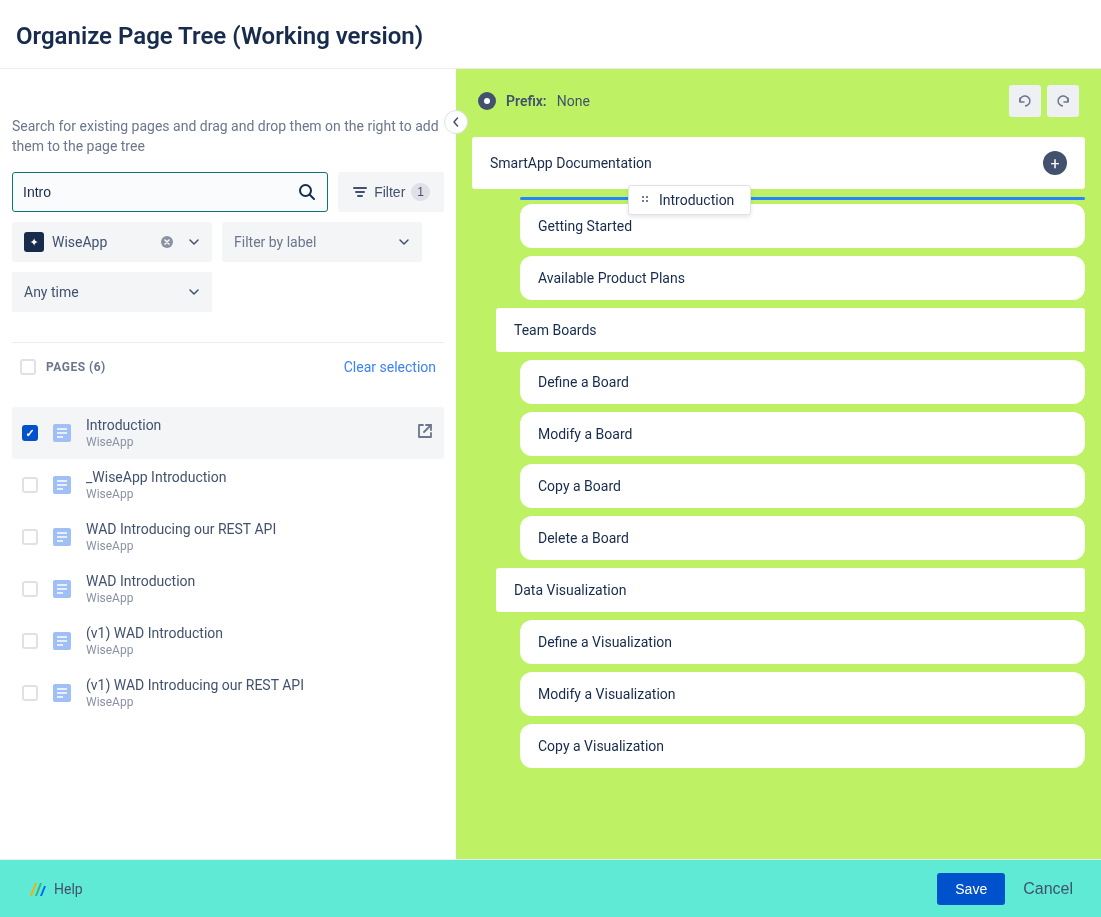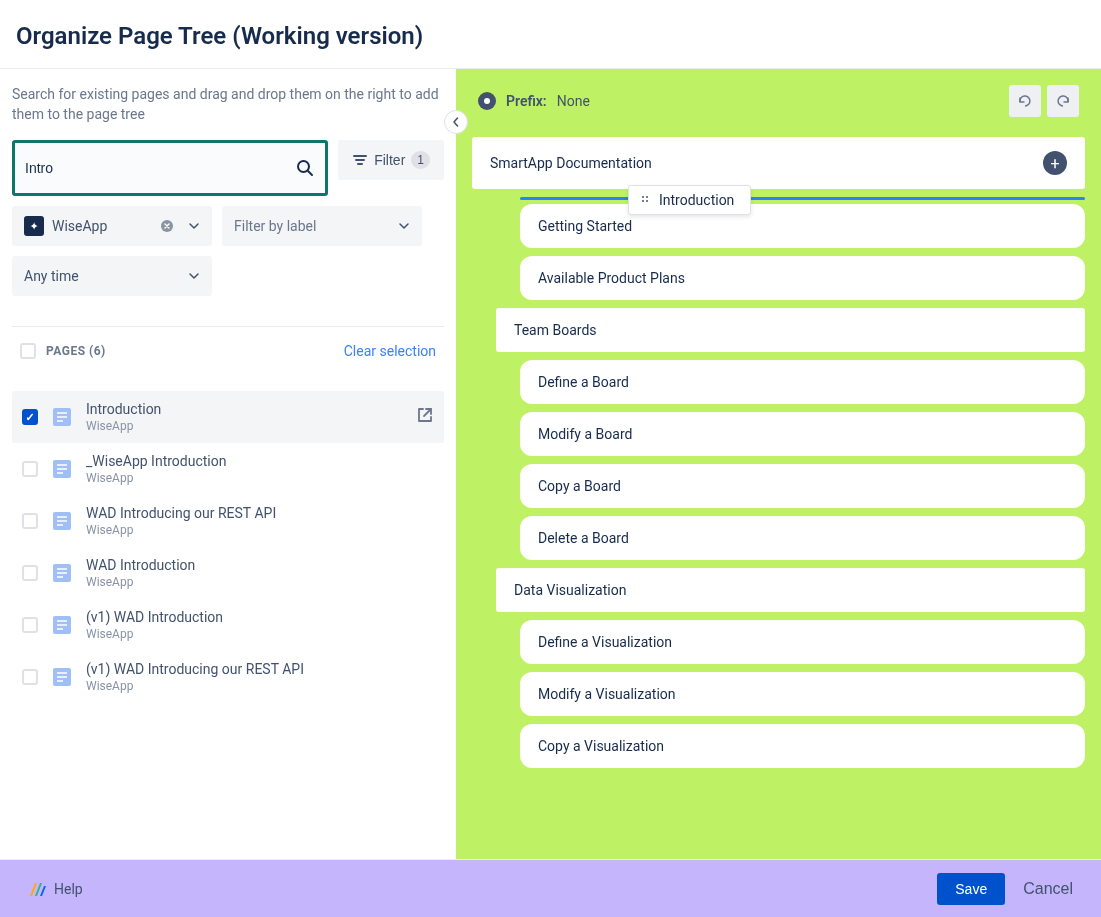--- a/index.html
+++ b/index.html
@@ -8,24 +8,24 @@
     .header { padding: 22px 16px 18px; border-bottom: 1px solid #EBECF0; }
     .header h1 { font-size: 24px; font-weight: 600; color: #172B4D; }
     
     .main { display: flex; height: calc(100% - 65px - 58px); }
     
     .left-panel { width: 456px; padding: 16px 12px; overflow-y: auto; }
     .right-panel { flex: 1; background: #bef264; padding: 16px; position: relative; overflow-y: auto; }
     
     .collapse-btn { position: absolute; left: 444px; top: 110px; width: 24px; height: 24px; border-radius: 50%; background: #fff; border: 1px solid #DFE1E6; display: flex; align-items: center; justify-content: center; cursor: pointer; z-index: 10; }
     
-    .help-text { font-size: 14px; color: #6B778C; margin-bottom: 16px; line-height: 1.4; }
+    .help-text { font-size: 14px; color: #6B778C; margin-bottom: 16px; line-height: 1.4; margin-top: 32px; }
     
     .search-row { display: flex; gap: 10px; margin-bottom: 10px; }
-    .search-box { flex: 1; display: flex; align-items: center; border: 3px solid #0f766e; border-radius: 3px; padding: 0 10px; height: 56px; background: #FAFBFC; }
+    .search-box { flex: 1; display: flex; align-items: center; border: 1px solid #0f766e; border-radius: 3px; padding: 0 10px; height: 40px; background: #FAFBFC; }
     .search-input { flex: 1; border: none; outline: none; font-size: 14px; background: transparent; color: #172B4D; }
     .filter-btn { display: flex; align-items: center; gap: 6px; background: #F4F5F7; border: none; border-radius: 3px; padding: 0 14px; height: 40px; cursor: pointer; font-size: 14px; color: #42526E; font-weight: 500; }
     .badge { background: #DFE1E6; border-radius: 10px; padding: 0 6px; font-size: 12px; min-width: 18px; display: inline-flex; align-items: center; justify-content: center; height: 18px; }
     
     .filter-row { display: flex; gap: 10px; margin-bottom: 10px; }
     .space-filter, .label-filter, .time-filter { display: flex; align-items: center; background: #F4F5F7; border-radius: 3px; padding: 0 12px; height: 40px; cursor: pointer; font-size: 14px; color: #42526E; }
     .space-filter { width: 200px; gap: 8px; }
     .label-filter { width: 200px; justify-content: space-between; color: #6B778C; }
     .time-filter { width: 200px; justify-content: space-between; margin-bottom: 30px; }
     .space-icon { width: 20px; height: 20px; background: #172B4D; border-radius: 3px; display: inline-flex; align-items: center; justify-content: center; color: #fff; font-size: 11px; }
@@ -61,21 +61,21 @@
     .tree-item { background: #fff; border-radius: 3px; padding: 14px 18px; margin-bottom: 8px; font-size: 14px; color: #172B4D; display: flex; align-items: center; justify-content: space-between; }
     .tree-item-l0 { margin-left: 0; }
     .tree-item-l1 { margin-left: 24px; }
     .tree-item-l2 { margin-left: 48px; border-radius: 12px; }
     .add-btn { width: 24px; height: 24px; background: #42526E; border-radius: 50%; display: flex; align-items: center; justify-content: center; color: #fff; cursor: pointer; font-size: 16px; }
     
     .drop-indicator { margin-left: 48px; position: relative; margin-bottom: 4px; }
     .drop-line { height: 3px; background: #2684FF; border-radius: 2px; }
     .drag-chip { position: absolute; left: 108px; top: -12px; background: #fff; border: 1px solid #DFE1E6; border-radius: 3px; padding: 6px 16px 6px 12px; font-size: 14px; display: flex; align-items: center; gap: 8px; box-shadow: 0 2px 4px rgba(0,0,0,0.1); }
     
-    .footer { position: absolute; bottom: 0; left: 0; right: 0; height: 58px; border-top: 1px solid #EBECF0; display: flex; align-items: center; justify-content: space-between; padding: 0 28px; background: #c4b5fd; }
+    .footer { position: absolute; bottom: 0; left: 0; right: 0; height: 58px; border-top: 1px solid #EBECF0; display: flex; align-items: center; justify-content: space-between; padding: 0 28px; background: #5eead4; }
     .help-link { display: flex; align-items: center; gap: 8px; font-size: 14px; color: #42526E; cursor: pointer; }
     .help-icon { width: 18px; height: 18px; }
     .footer-actions { display: flex; gap: 18px; align-items: center; }
     .save-btn { background: #0052CC; color: #fff; border: none; border-radius: 3px; padding: 8px 18px; font-size: 14px; font-weight: 500; cursor: pointer; }
     .cancel-btn { background: none; border: none; color: #42526E; font-size: 16px; cursor: pointer; }
     
     .eye-icon { width: 18px; height: 18px; background: #42526E; border-radius: 50%; display: inline-flex; align-items: center; justify-content: center; }
     .eye-icon::after { content: ""; width: 6px; height: 6px; background: #fff; border-radius: 50%; }
   </style>
 </head>

